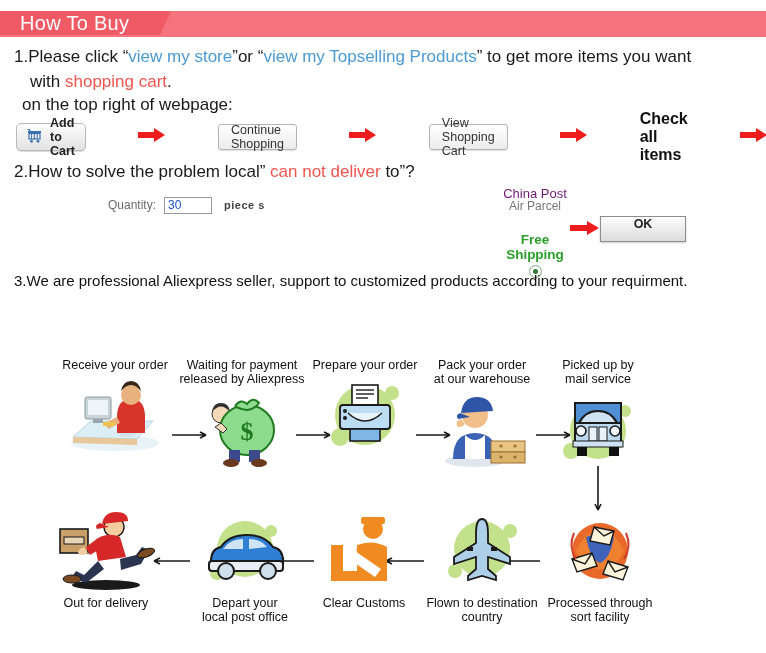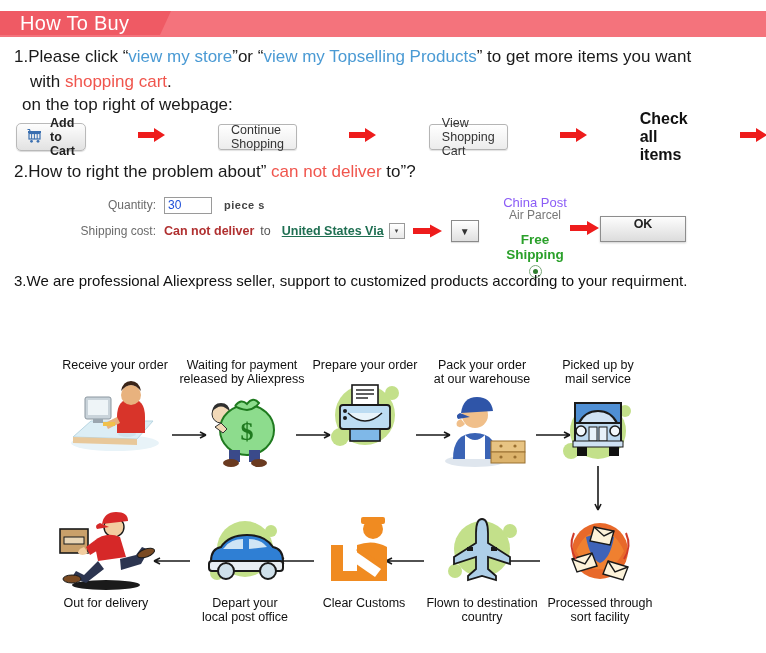--- a/index.html
+++ b/index.html
@@ -77,21 +77,21 @@
   }
   .big-sel{
     display:inline-flex;align-items:center;justify-content:center;
     width:26px;height:20px;border:1px solid #8a8a8a;background:linear-gradient(#fff,#e0e0e0);
     font-size:10px;color:#333;box-shadow:0 1px 1px rgba(0,0,0,.12);
   }
   .to{color:#555;font-size:12.5px;}
 
   
   .post{position:absolute;left:495px;top:186px;text-align:center;width:80px;}
-  .post .p1{font-size:13px;color:#8b5cf6;margin-top:9px;}
+  .post .p1{font-size:13px;color:#701a75;}
   .post .p2{font-size:12px;color:#777;margin-top:-2px;}
   .freeship{position:absolute;left:492px;top:232px;width:86px;text-align:center;
             color:#2aa02a;font-weight:bold;font-size:13.5px;line-height:15px;}
   .radio{width:11px;height:11px;border:1px solid #7aa87a;border-radius:50%;
          margin:3px auto 0;display:block;background:#fff;position:relative;}
   .radio:after{content:"";position:absolute;left:3px;top:3px;width:5px;height:5px;
          border-radius:50%;background:#2f7d2f;}
   .ok-btn{
     position:absolute;left:600px;top:216px;width:84px;height:24px;
     display:flex;align-items:flex-start;justify-content:center;
@@ -180,41 +180,28 @@
       <path d="M0 5 L16 5 L16 1 L27 8 L16 15 L16 11 L0 11 Z" fill="#ee1c1c"></path>
     </svg>
   </span>
 
   <div class="btn-buy">
     <span>Buy Now</span>
   </div>
 </div>
 
 <div id="step2">
-  <span>2.</span><span>How to right the problem about” </span><span class="red">can not deliver</span><span> to”?</span>
+  <span>2.</span><span>How to solve the problem local” </span><span class="red">can not deliver</span><span> to”?</span>
 </div>
 
 <div class="form">
   <div class="row">
     <span class="lab">Quantity:</span>
     <input class="qty-input" type="text" value="30" style="">
     <span class="piece">piece s</span>
-  </div>
-  <div class="row">
-    <span class="lab">Shipping cost:</span>
-    <span class="dred">Can not deliver</span>
-    <span class="to" style="margin:0 6px">to</span>
-    <span class="country">United States Via</span>
-    <span class="tiny-sel">▾</span>
-    <span style="margin:0 8px;display:inline-flex">
-      <svg width="30" height="14" viewBox="0 0 30 14">
-        <path d="M0 4 L17 4 L17 0.5 L29 7 L17 13.5 L17 10 L0 10 Z" fill="#ee1c1c"></path>
-      </svg>
-    </span>
-    <span class="big-sel">▼</span>
   </div>
 </div>
 
 <div class="post">
   <div class="p1">China Post</div>
   <div class="p2">Air Parcel</div>
 </div>
 <div class="freeship">
   <span style="white-space:pre-line">Free
 Shipping</span>

